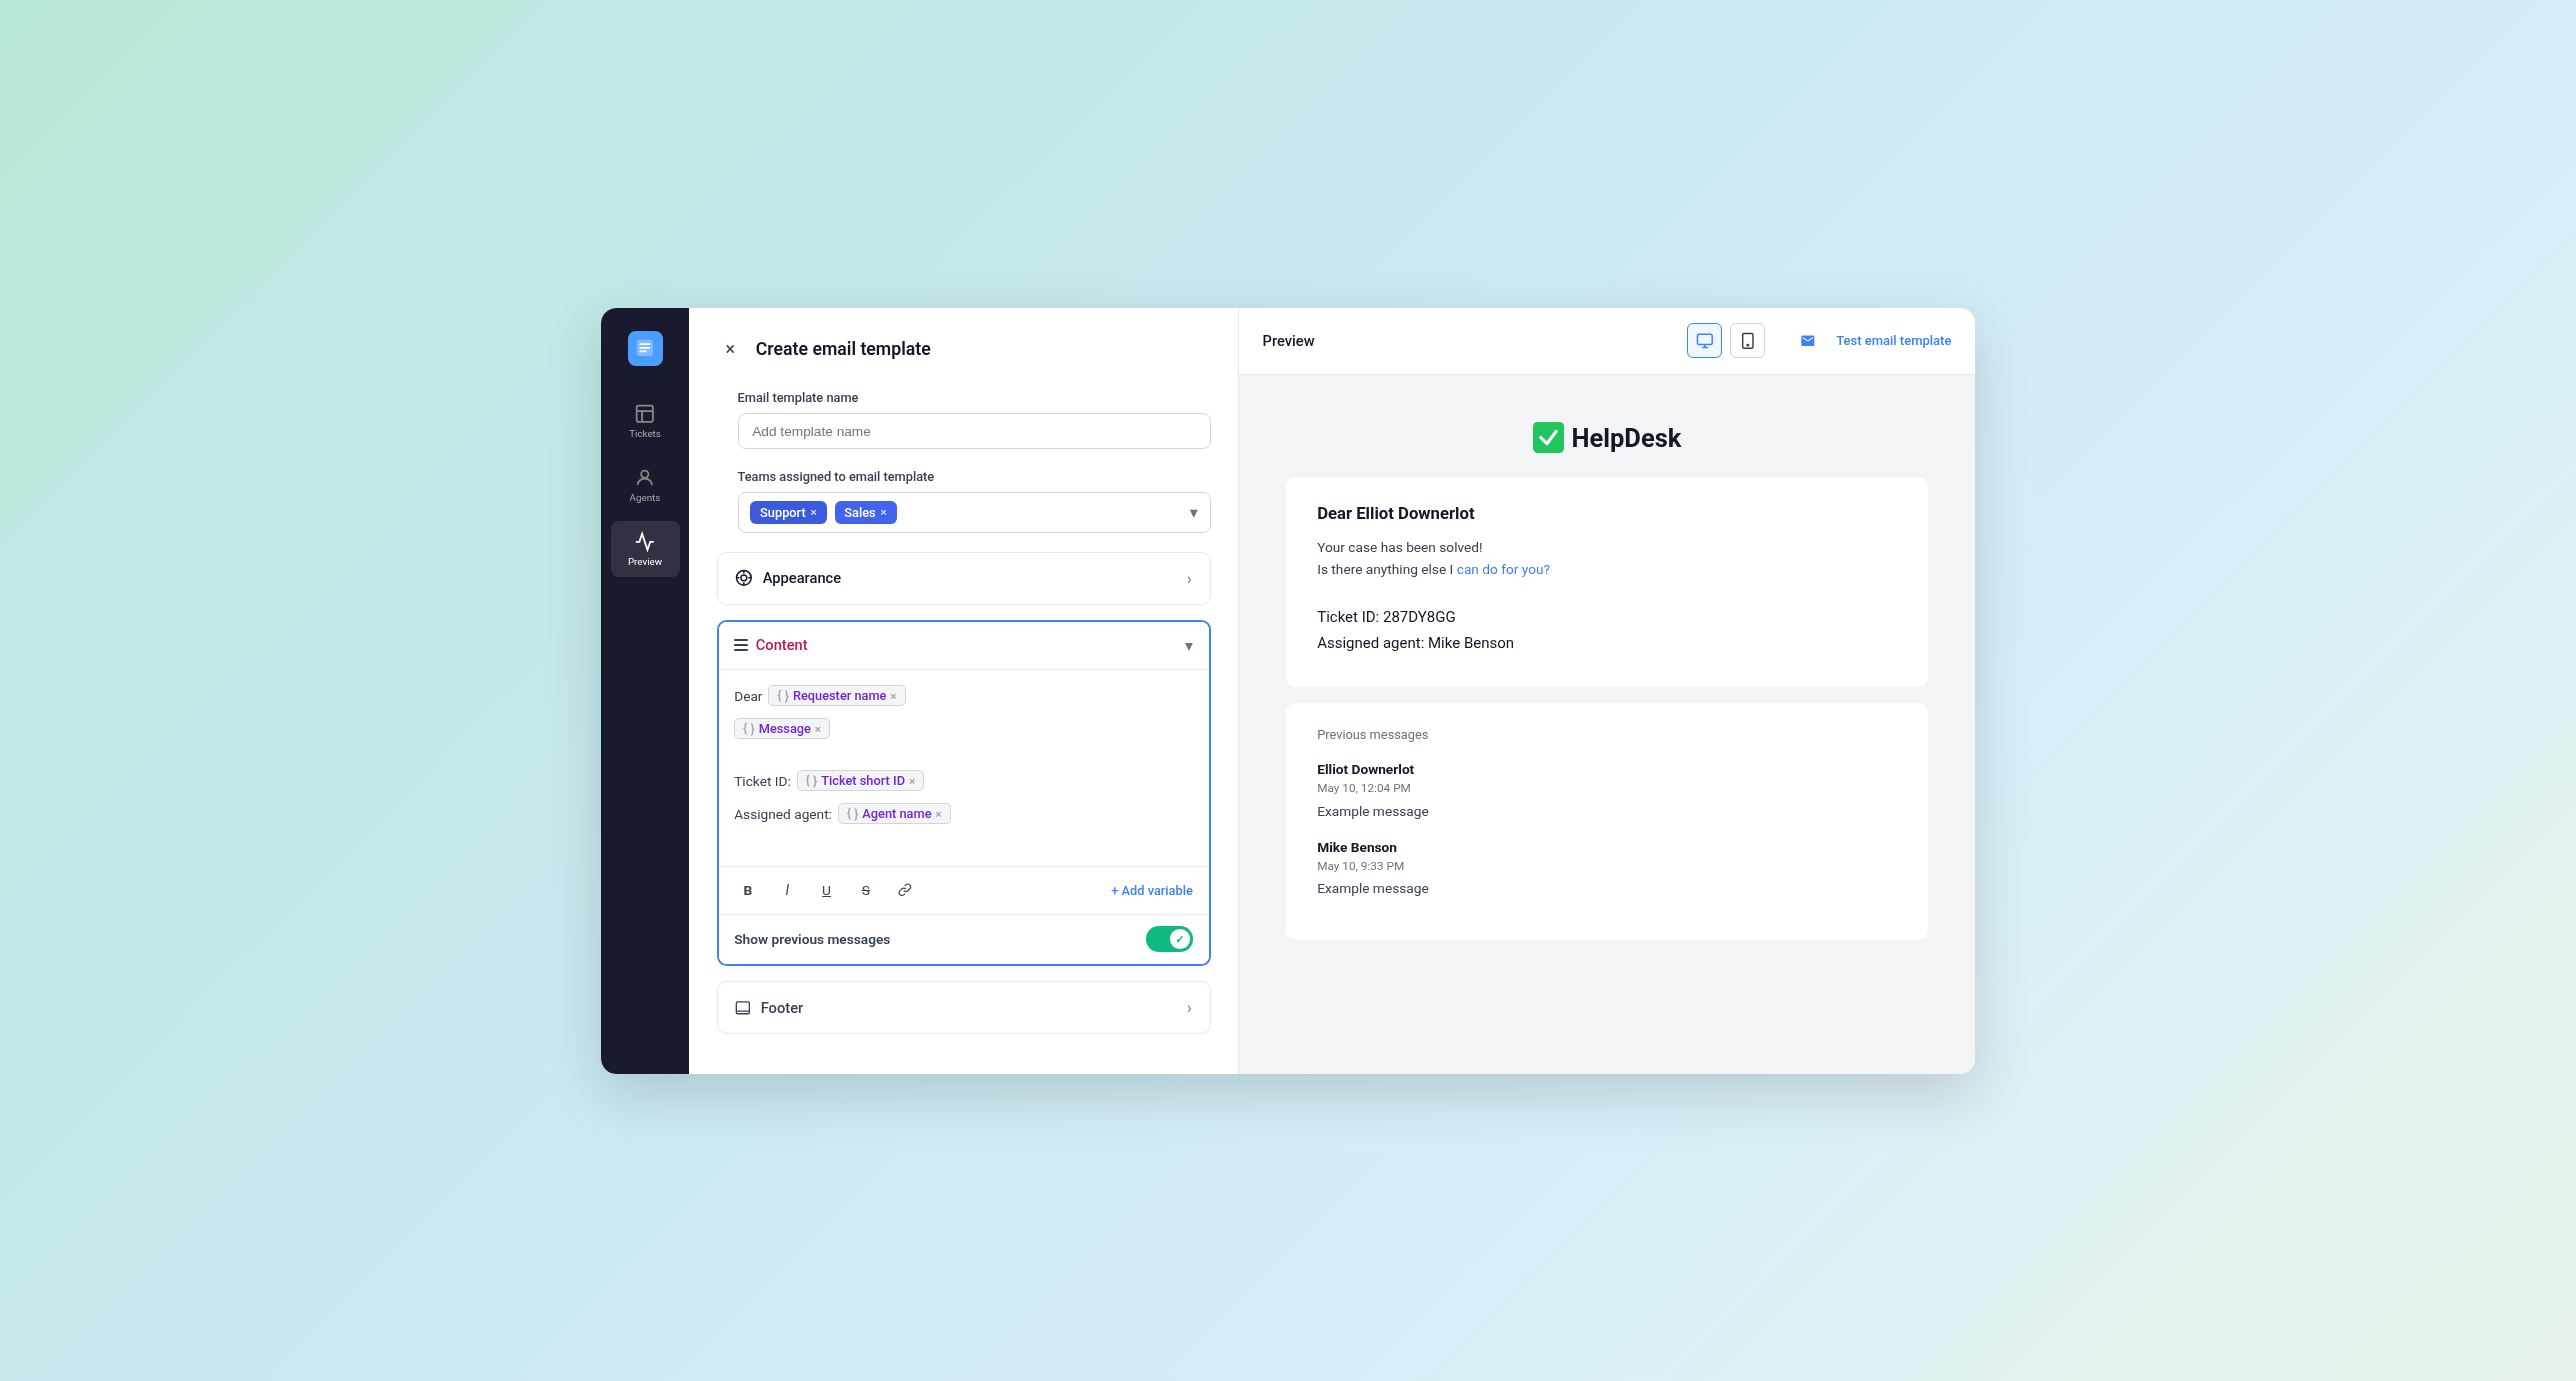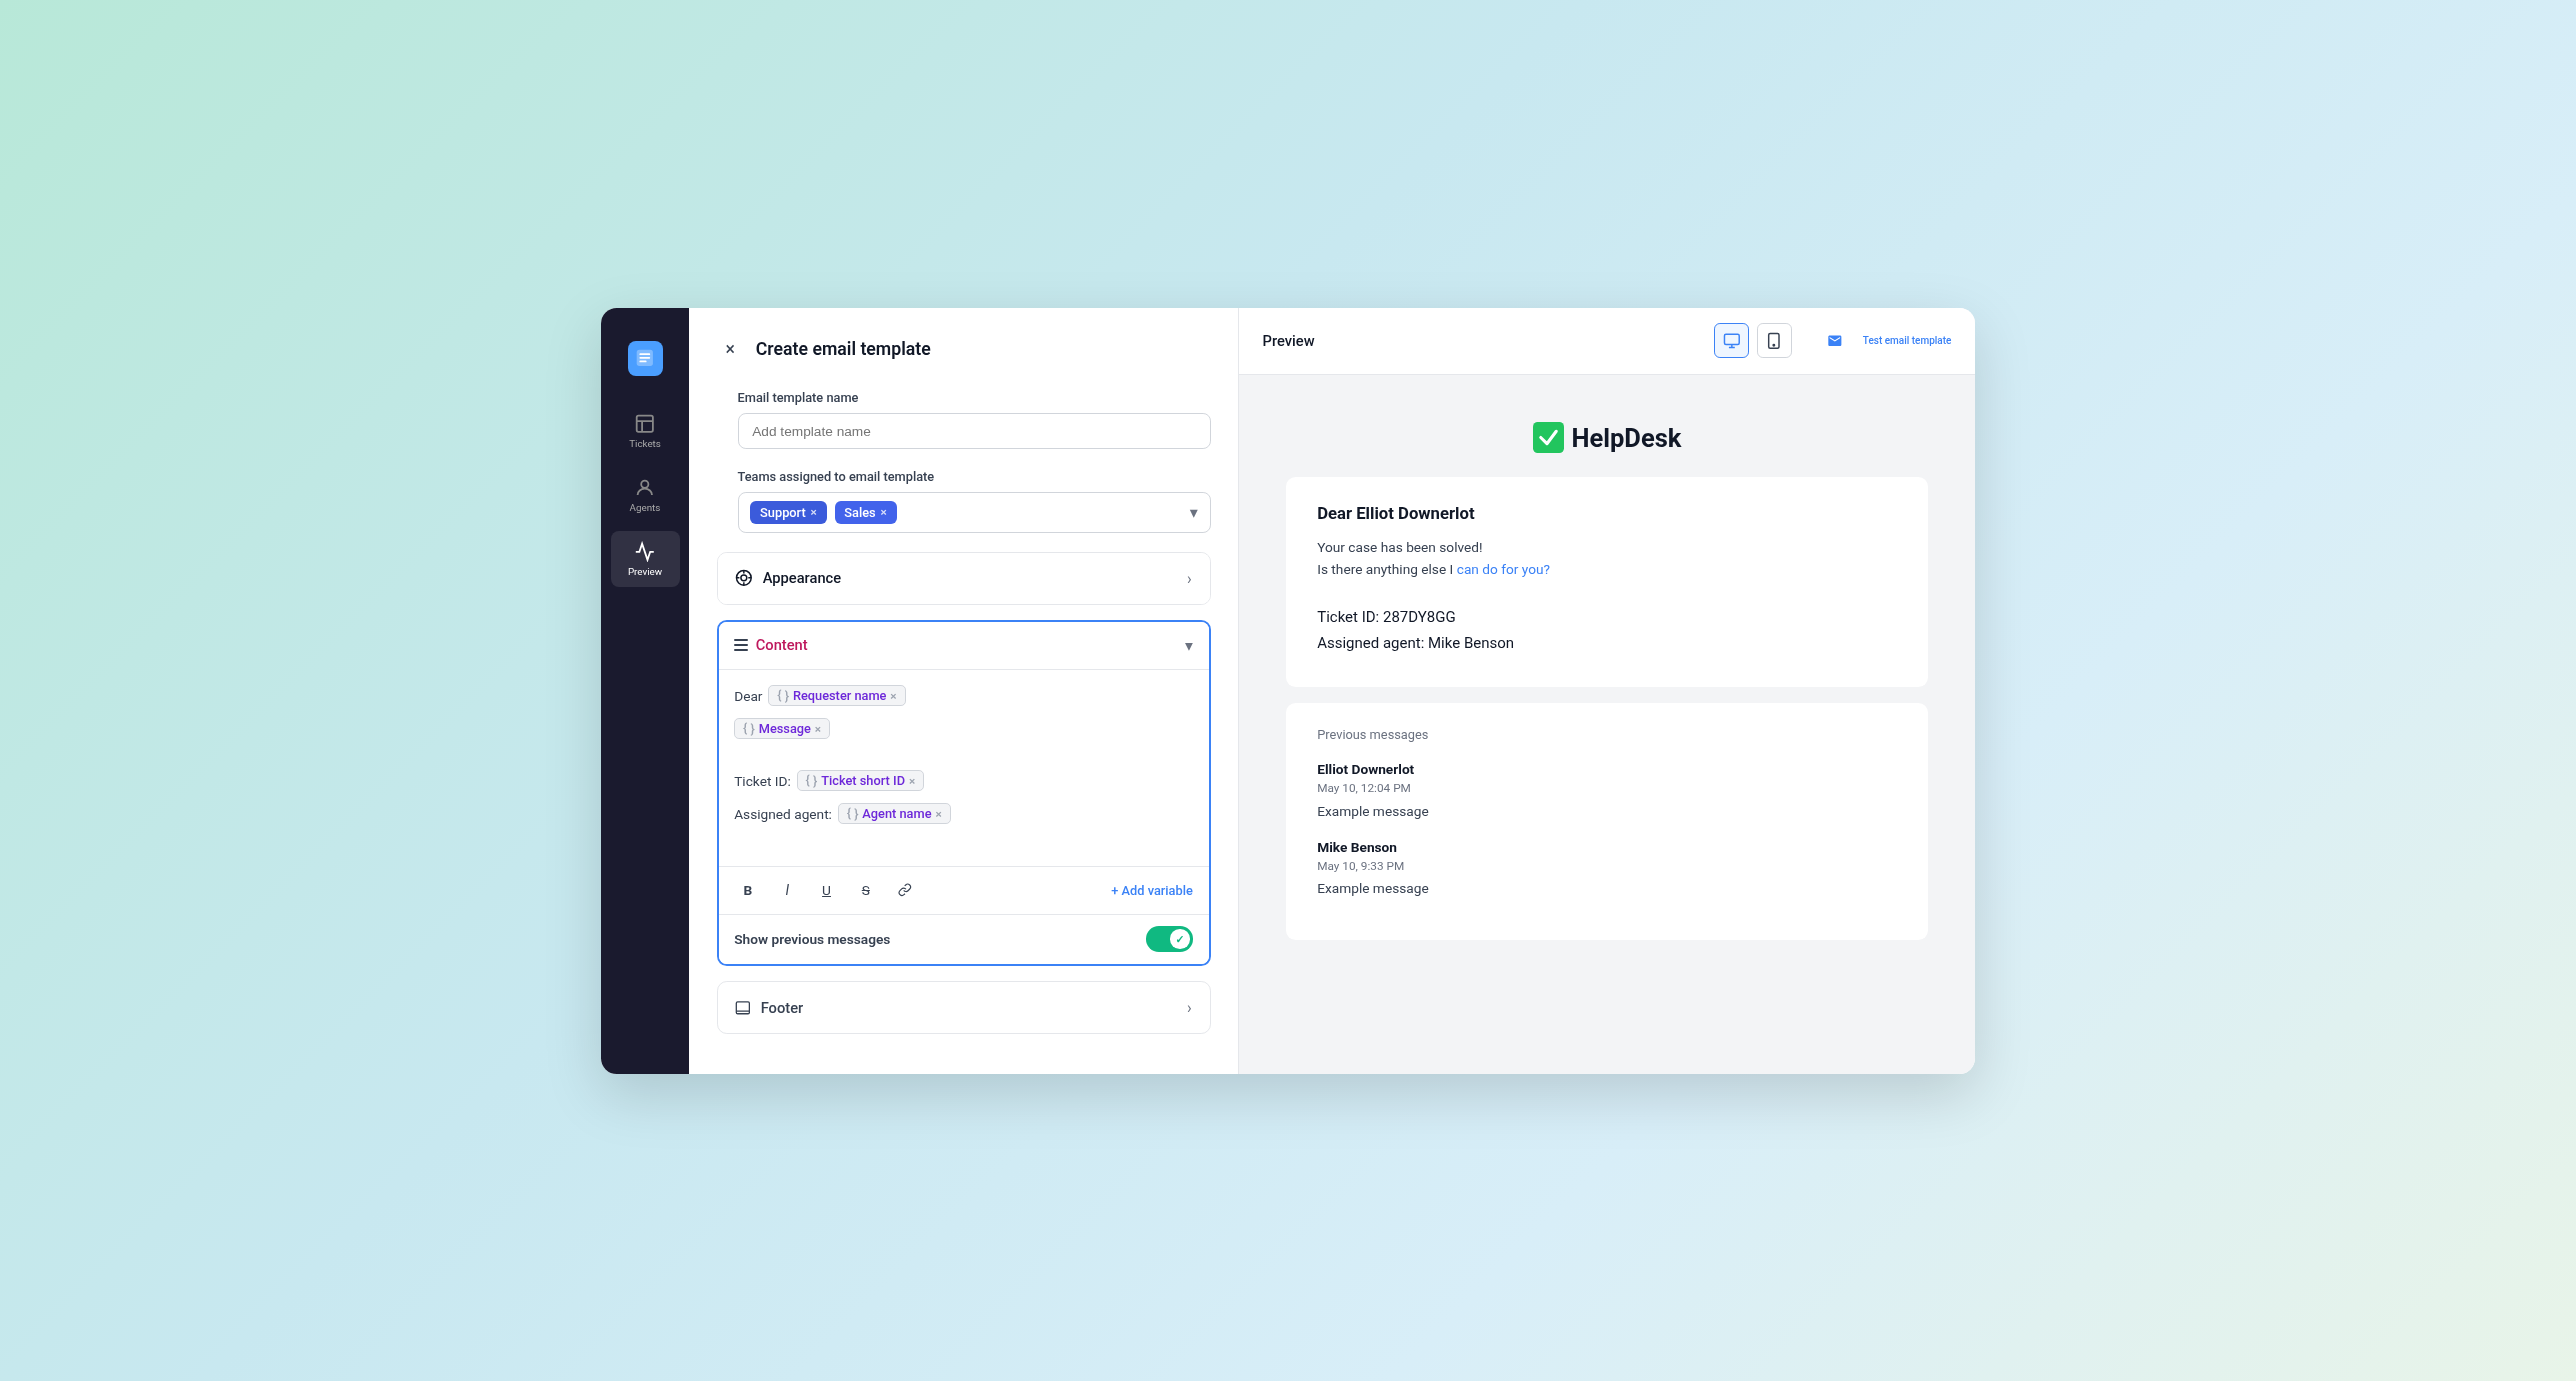--- a/index.html
+++ b/index.html
@@ -24,21 +24,21 @@
       box-shadow: 0 19.6px 59px rgba(0,0,0,0.15);
     }
 
     
     .sidebar {
       width: 88px;
       background: #1a1a2e;
       display: flex;
       flex-direction: column;
       align-items: center;
-      padding: 33px 0;
+      padding: 23px 0;
       gap: 7.9px;
       flex-shrink: 0;
     }
 
     .sidebar-logo {
       width: 35px;
       height: 35px;
       background: #4a9eff;
       border-radius: 7.9px;
       display: flex;
@@ -443,21 +443,21 @@
       border-color: #3b82f6;
       background: #eff6ff;
       color: #3b82f6;
     }
 
     .test-email-btn {
       display: flex;
       align-items: center;
       gap: 20px;
       color: #3b82f6;
-      font-size: 10px;
+      font-size: 13px;
       font-weight: 500;
       cursor: pointer;
       margin-left: 19.6px;
     }
 
     .preview-body {
       flex: 1;
       overflow-y: auto;
       padding: 23.6px;
       display: flex;

